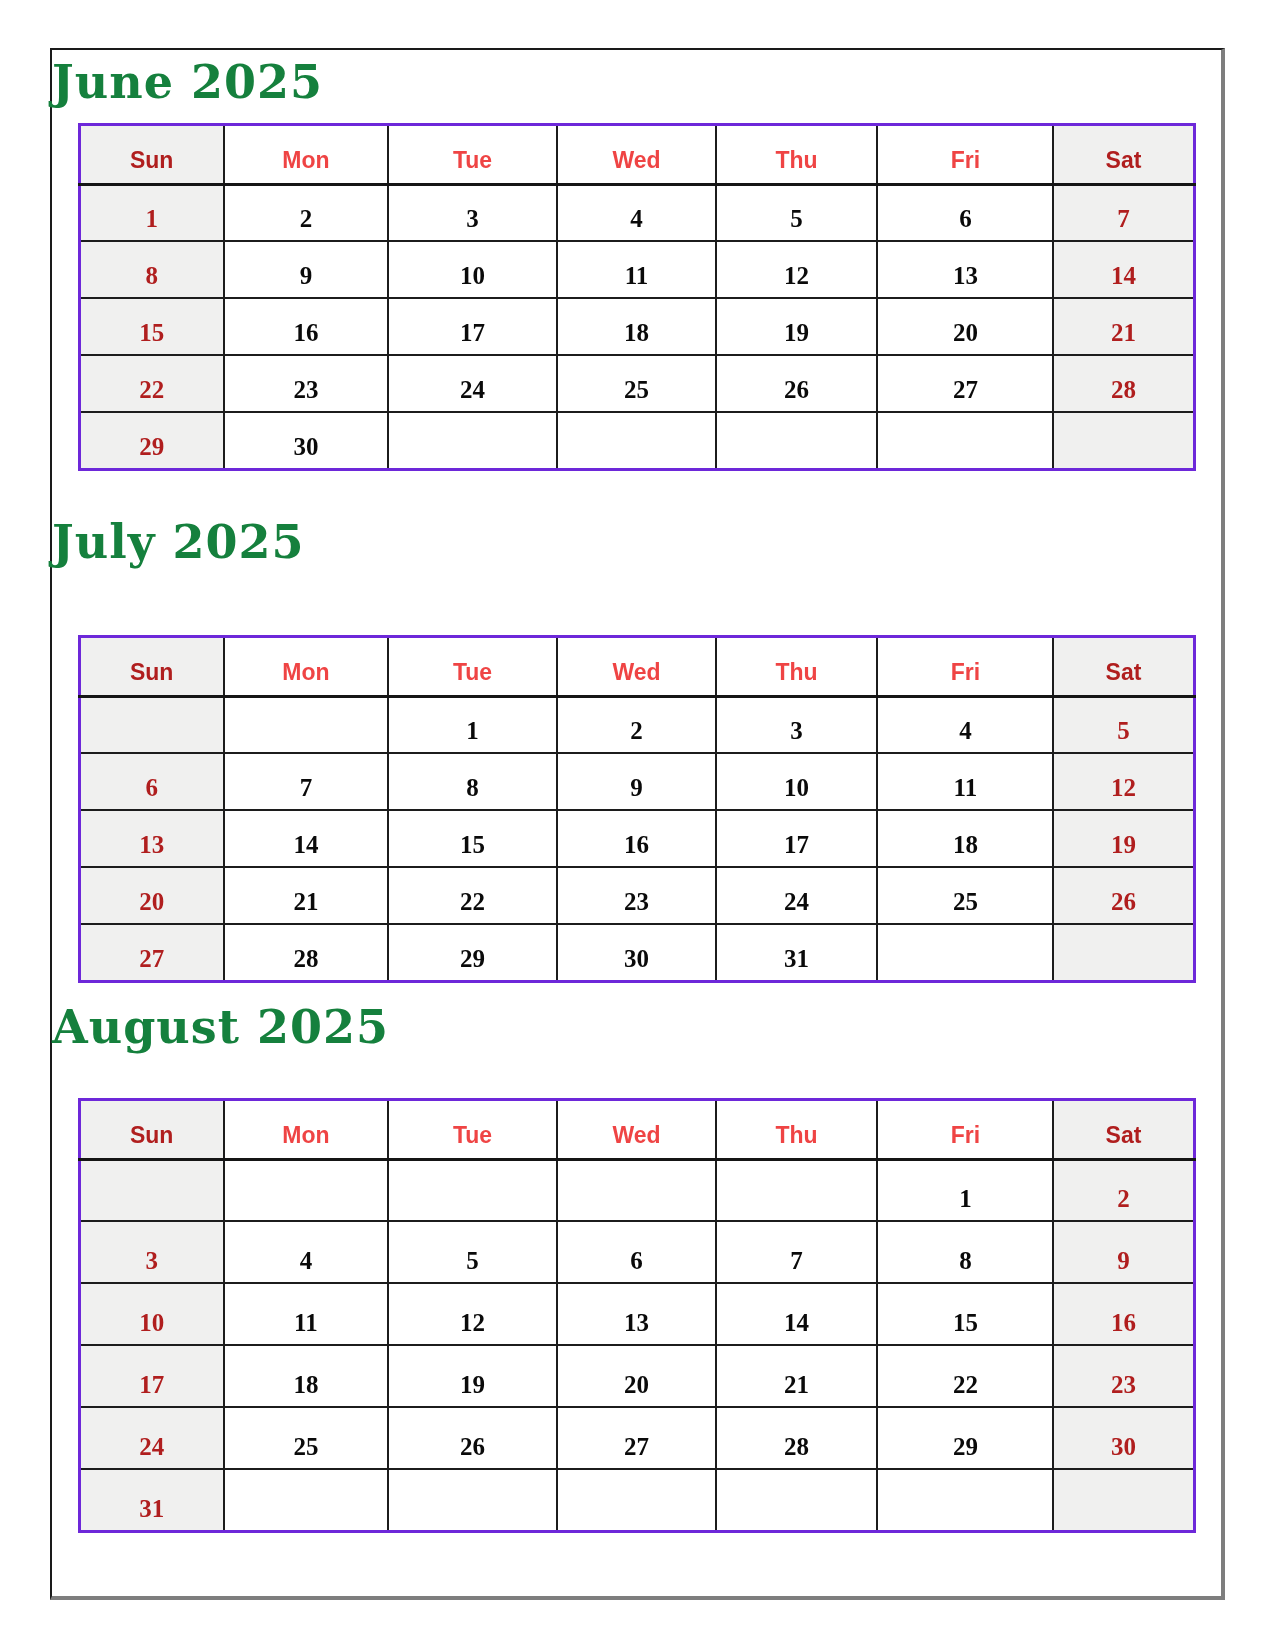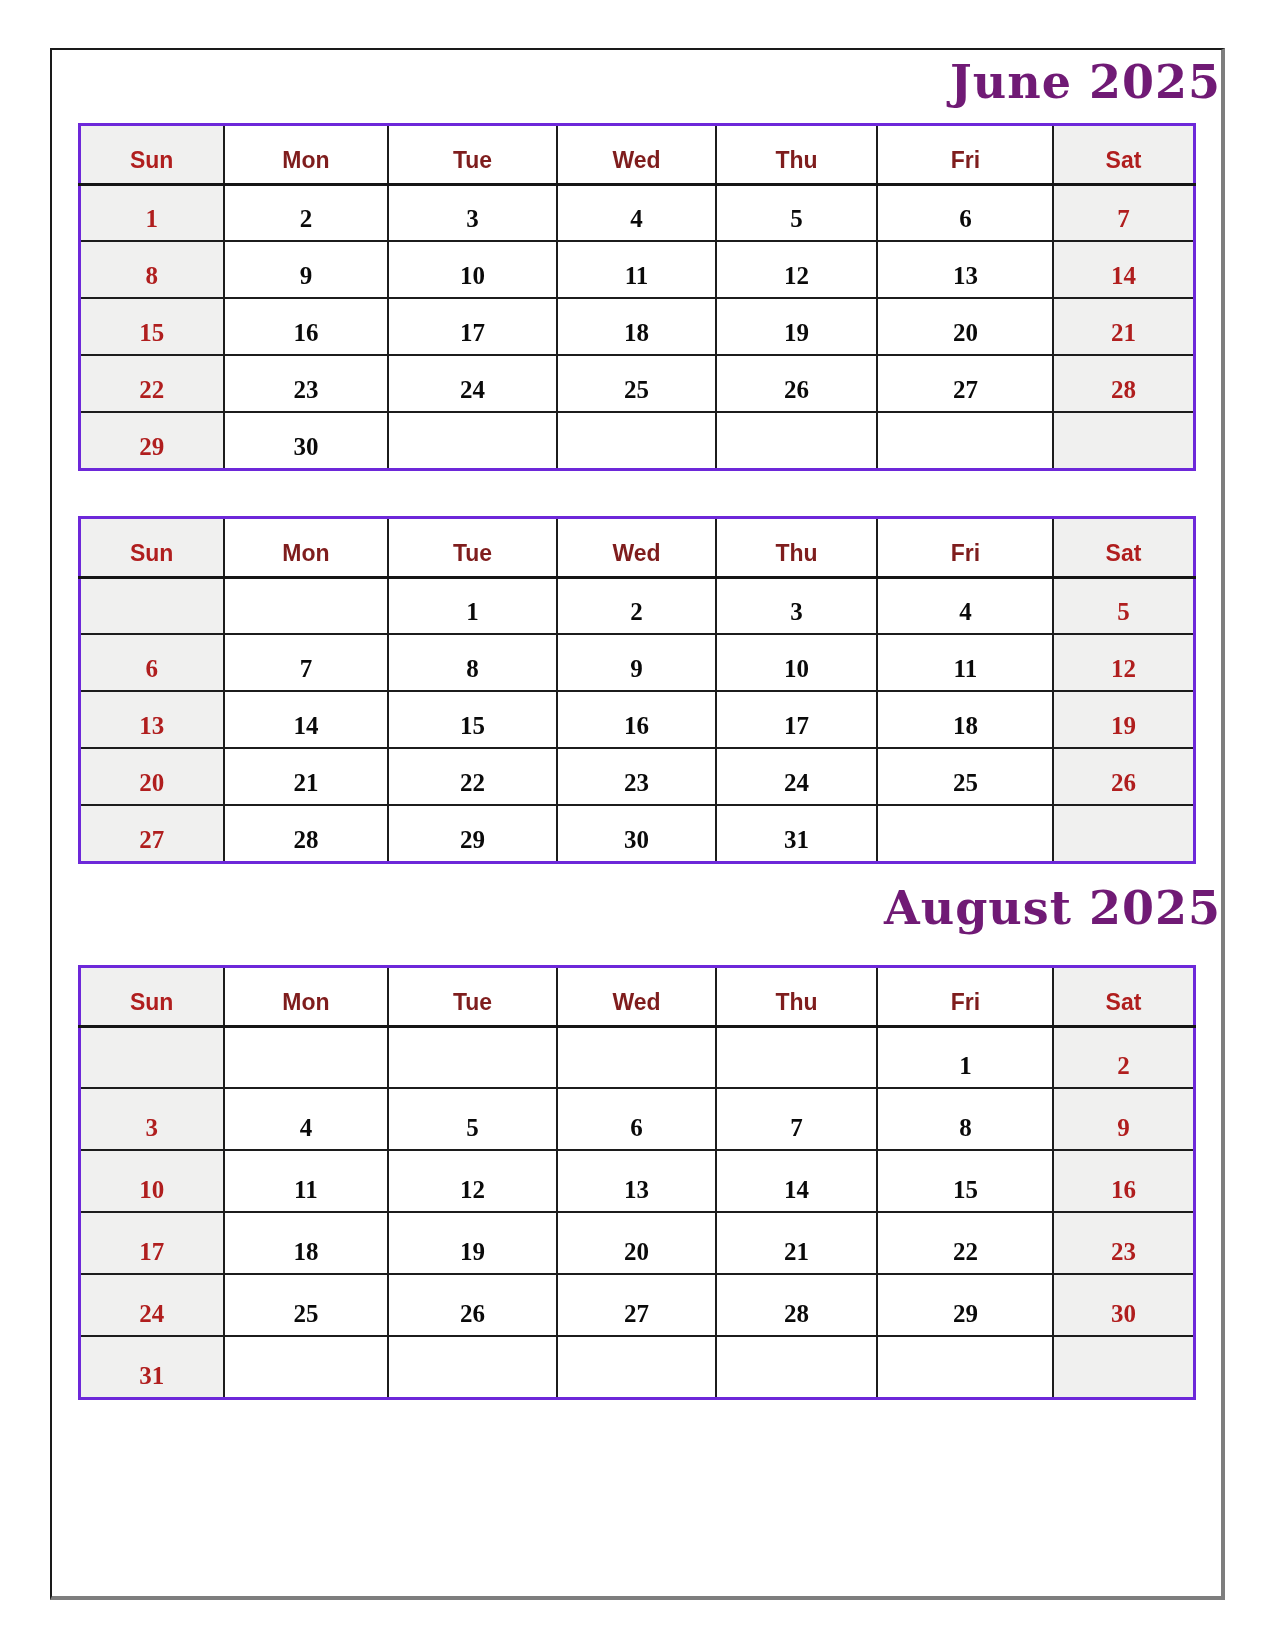--- a/index.html
+++ b/index.html
@@ -22,55 +22,55 @@
     height: 1552px;
     box-sizing: border-box;
     border-top: 2px solid #1a1a1a;
     border-left: 2px solid #1a1a1a;
     border-right: 4px solid #7e7e7e;
     border-bottom: 4px solid #7e7e7e;
     background: #ffffff;
   }
   .month-title {
     margin: 0;
-    text-align: right;
+    text-align: left;
     font-family: "DejaVu Serif", serif;
     font-weight: bold;
     font-size: 46px;
     line-height: 1.15;
     letter-spacing: 1px;
-    color: #701a75;
+    color: #15803d;
   }
   .m0 { margin-top: 6px; }
   .m0 .month-title { margin-bottom: 14px; }
   .m1 { margin-top: 45px; }
   .m1 .month-title { margin-bottom: 66px; }
   .m2 { margin-top: 18px; }
-  .m2 .month-title { margin-bottom: 30px; }
+  .m2 .month-title { margin-bottom: 44px; }
 
   table.cal {
     width: 1118px;
     margin: 0 auto;
     border-collapse: collapse;
     table-layout: fixed;
     border: 3px solid #6d28d9;
   }
   table.cal th, table.cal td {
     border: 2px solid #1c1c1c;
     box-sizing: border-box;
     text-align: center;
     vertical-align: bottom;
     overflow: hidden;
   }
   table.cal th {
     height: 60px;
     font-family: "Liberation Sans", sans-serif;
     font-weight: bold;
     font-size: 23px;
-    color: #7f1d1d;
+    color: #ef4444;
     padding: 0 0 9px 0;
     border-bottom: 3px solid #151515;
   }
   table.cal td {
     font-family: "Liberation Serif", serif;
     font-weight: bold;
     font-size: 25px;
     color: #0a0a0a;
     padding: 0 0 7px 0;
   }
@@ -166,20 +166,21 @@
             <td></td>
             <td></td>
             <td></td>
             <td class="weekend"></td>
           </tr>
         </tbody>
       </table>
   </section>
 
   <section class="month m1">
+    <h1 class="month-title">July 2025</h1>
     <table class="cal">
         <colgroup>
           <col style="width: 13%;">
           <col style="width: 14.7%;">
           <col style="width: 15.2%;">
           <col style="width: 14.2%;">
           <col style="width: 14.5%;">
           <col style="width: 15.8%;">
           <col style="width: 12.6%;">
         </colgroup>

